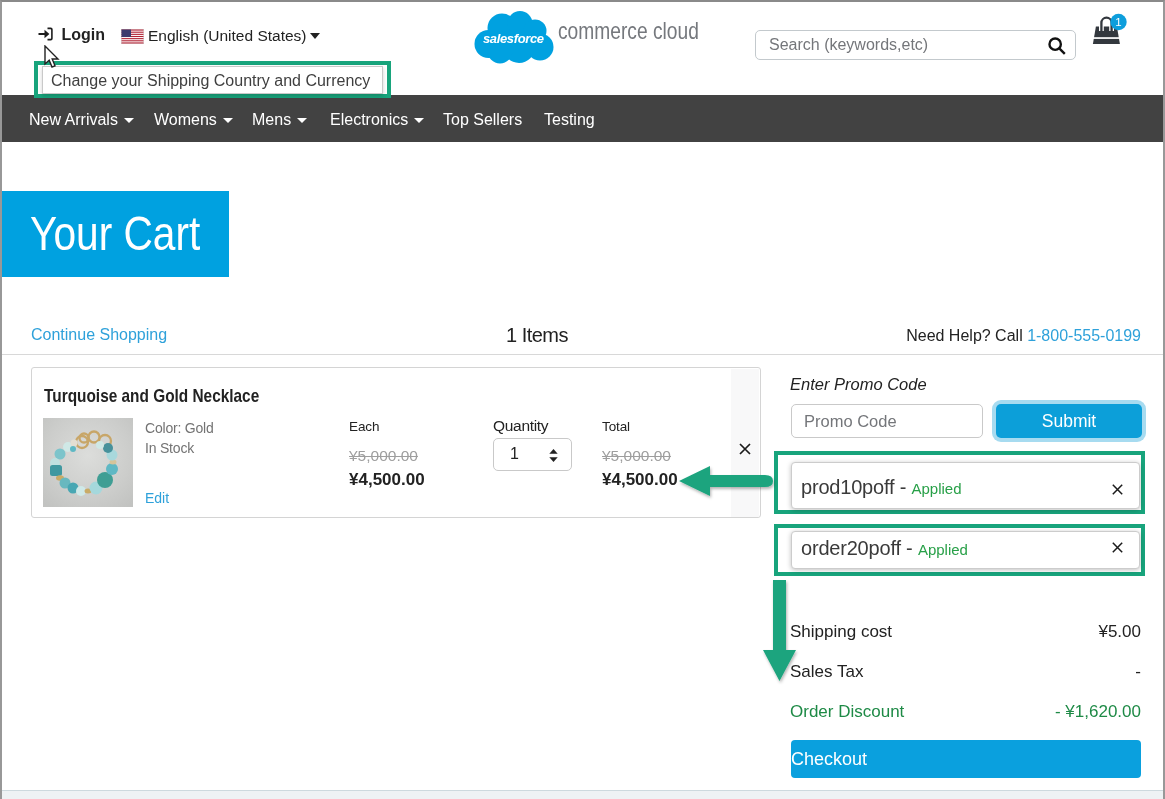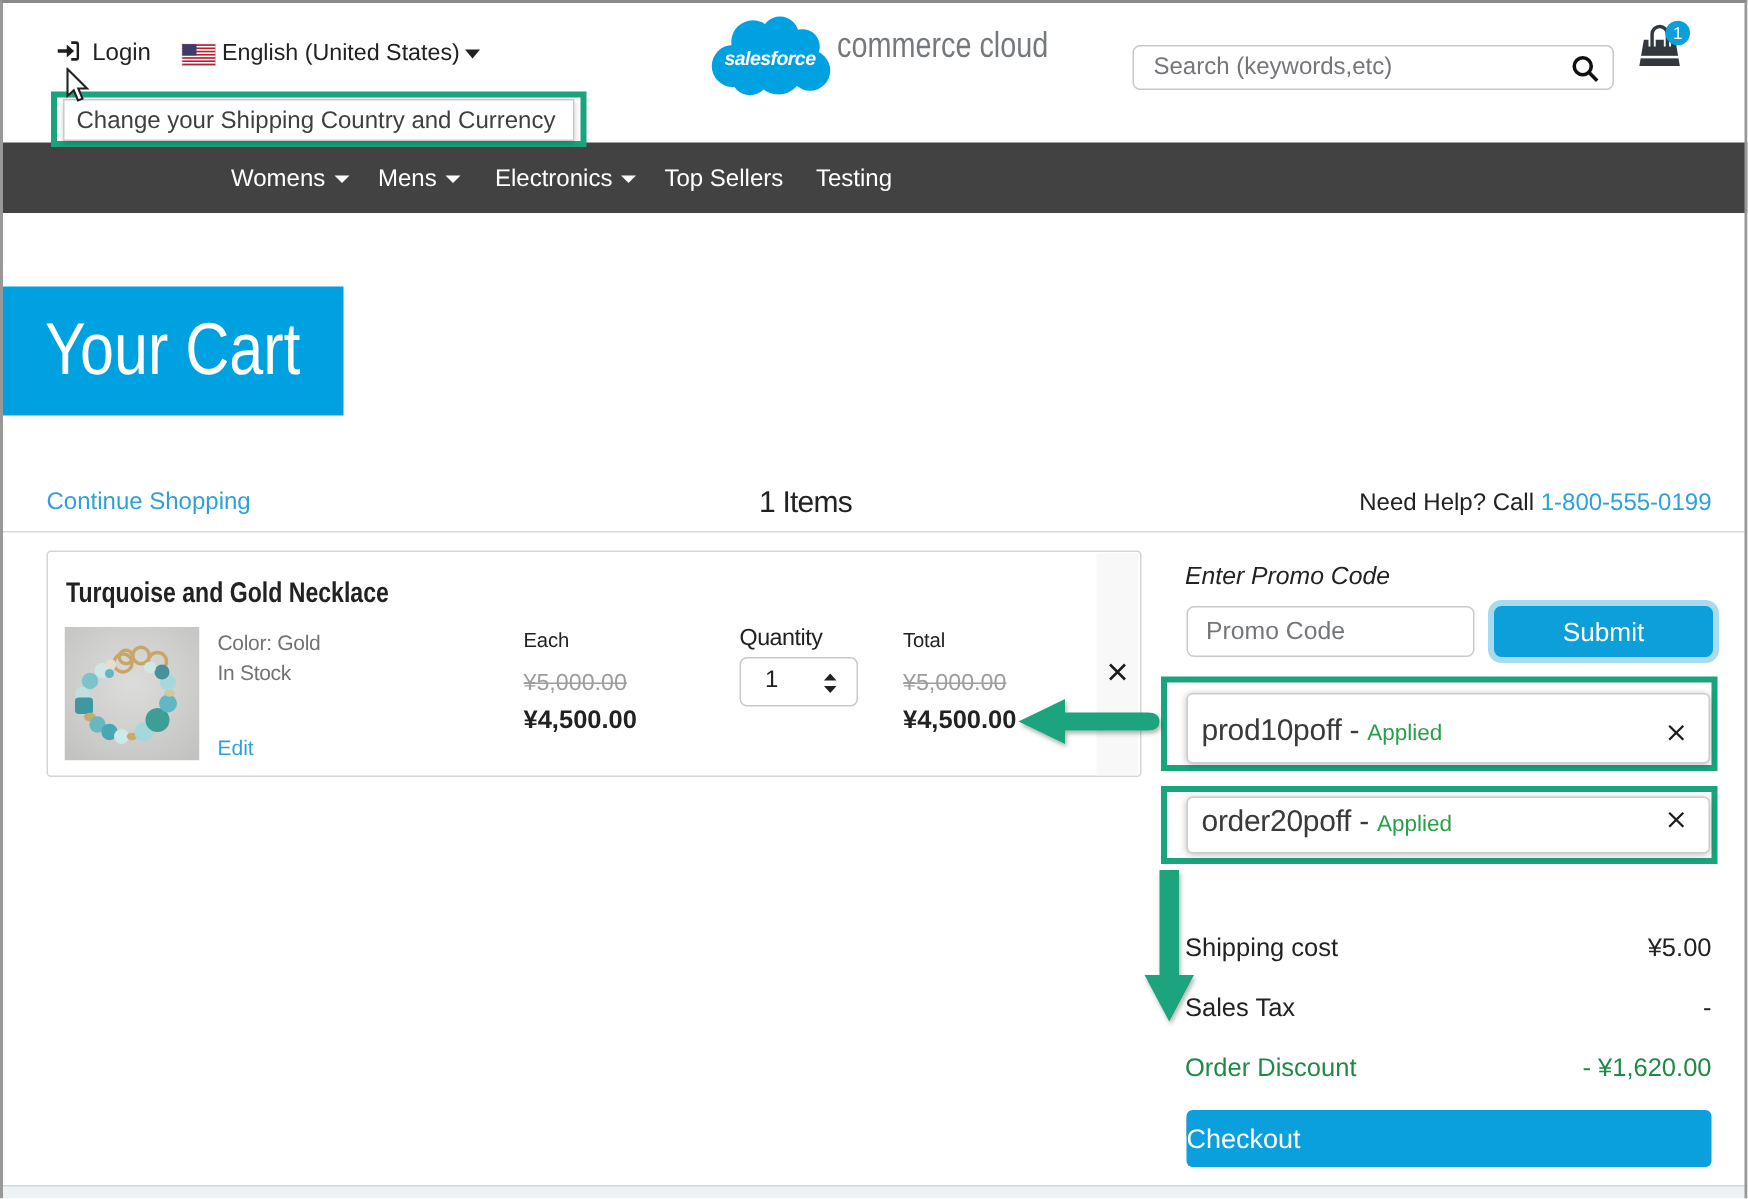--- a/index.html
+++ b/index.html
@@ -1,21 +1,21 @@
 <!DOCTYPE html>
 <html><head>
 <meta charset="utf-8">
 <style>
 * { margin:0; padding:0; box-sizing:border-box; }
 html,body { width:1165px; height:799px; overflow:hidden; }
 body { font-family:"Liberation Sans", sans-serif; background:#fff; position:relative; color:#222; }
 .frame { position:absolute; left:0; top:0; width:1165px; height:799px; border-top:2px solid #8a8a8a; border-left:2px solid #989898; border-right:2px solid #989898; pointer-events:none; z-index:50; }
 
 
-.login { position:absolute; left:38px; top:26px; font-size:16px; color:#222; }
+.login { position:absolute; left:38px; top:26px; font-size:16px; color:#222;font-weight:bold; }
 .flagwrap { position:absolute; left:121px; top:29px; }
 .lang { position:absolute; left:148px; top:27px; font-size:15.5px; color:#222; }
 .lang-caret { position:absolute; left:310px; top:33px; width:0; height:0; border-left:5px solid transparent; border-right:5px solid transparent; border-top:6px solid #222; }
 
 .logo { position:absolute; left:474px; top:7px; }
 .logo-text { position:absolute; left:558px; top:17px; font-size:24px; color:#75787d; transform:scaleX(0.8); transform-origin:left top; white-space:nowrap; }
 
 .search { position:absolute; left:755px; top:17px; width:321px; height:30px; border:1px solid #c3c9cd; border-radius:5px;margin-top:13px; }
 .search-ph { position:absolute; left:13px; top:5px; font-size:16px; color:#74767a; }
 .search-icon { position:absolute; right:7px; top:4px; }
@@ -165,20 +165,21 @@
     <div class="tooltip-inner">Change your Shipping Country and Currency</div>
   </div>
 
 <div class="cursor">
 <svg width="18" height="26" viewBox="0 0 18 26">
       <path d="M2 1 L2 19 L6.2 15.2 L9 22 L12 20.8 L9.2 14 L15 14 Z" fill="#fff" stroke="#222" stroke-width="1.4"></path>
     </svg>
 </div>
 
 <div class="nav">
+<a style="left:29px">New Arrivals<span class="c"></span></a>
 <a style="left:154px">Womens<span class="c"></span></a>
 <a style="left:252px">Mens<span class="c"></span></a>
 <a style="left:330px">Electronics<span class="c"></span></a>
 <a style="left:443px">Top Sellers</a>
 <a style="left:544px">Testing</a>
 </div>
 
 <div class="page-title"><span>Your Cart</span></div>
 
 <a class="cont-shop">Continue Shopping</a>

